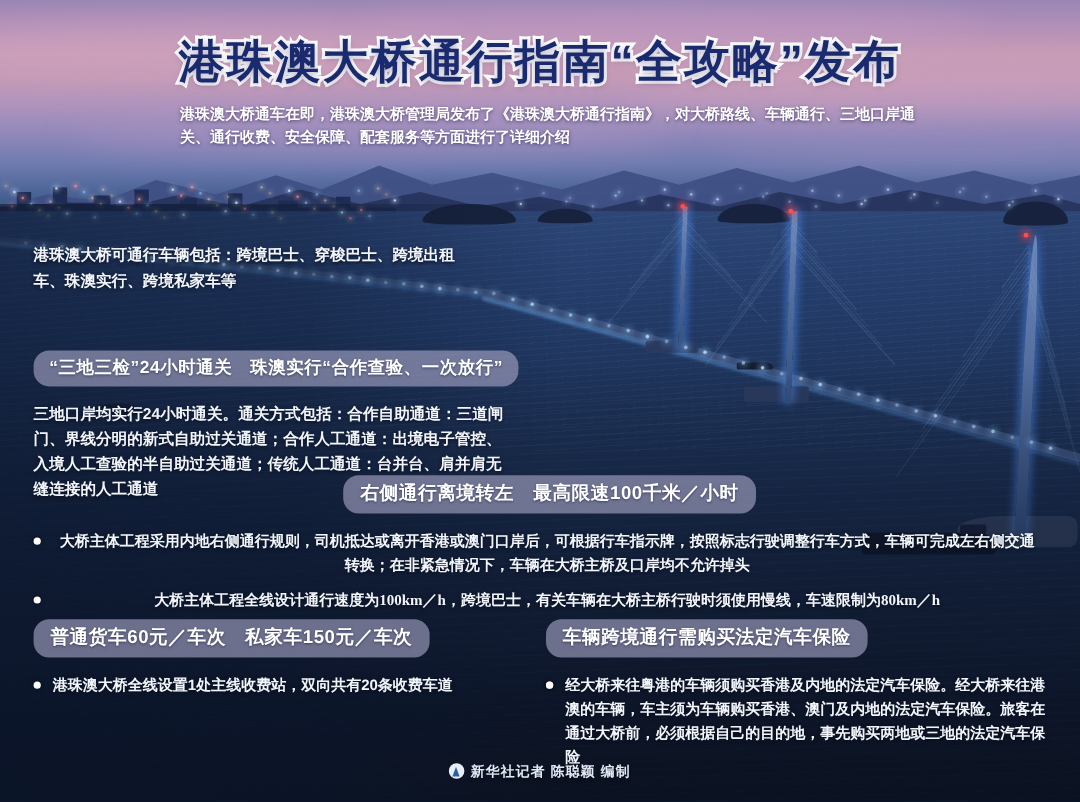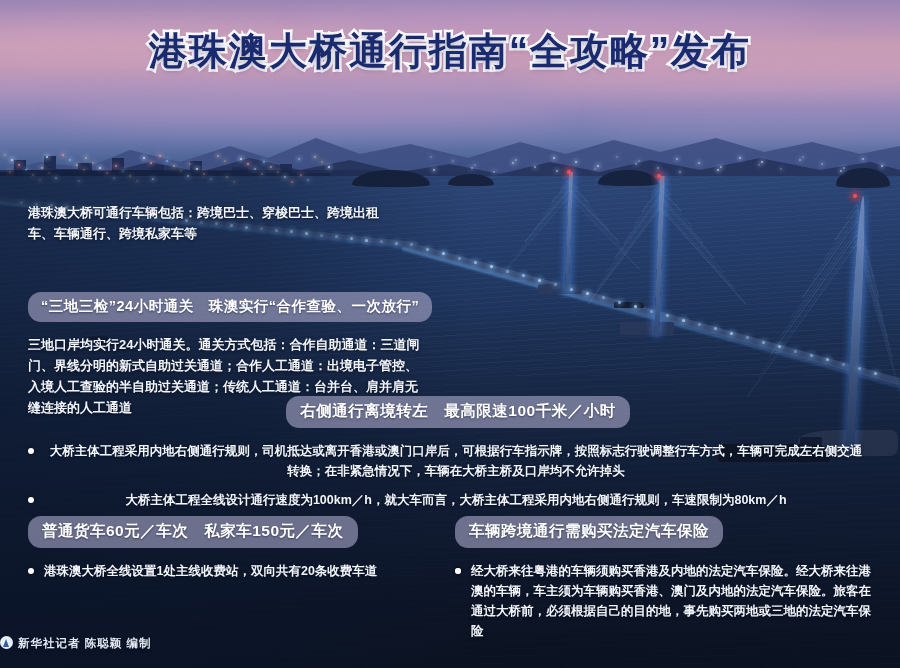--- a/index.html
+++ b/index.html
@@ -189,30 +189,30 @@
   }
 
   
   #block-1{position:absolute;left:28px;top:190px;width:400px;}
   #block-1 .body-text{margin-top:12px;width:362px;}
 
   #block-2{position:absolute;left:28px;top:292px;width:440px;}
   #block-2 .body-text{margin-top:12px;width:398px;}
 
   #block-3{position:absolute;left:28px;top:396px;width:860px;text-align:center;}
-  #block-3 .bullets{margin-top:13px;width:840px;}
+  #block-3 .bullets{margin-top:13px;width:840px;font-family:Liberation Serif, serif;}
 
   #block-4{position:absolute;left:28px;top:516px;width:410px;}
   #block-4 .bullets{margin-top:13px;width:402px;}
 
   #block-5{position:absolute;left:455px;top:516px;width:430px;}
   #block-5 .bullets{margin-top:13px;width:428px;}
 
   .credit{
-    position:absolute;left:0;top:636px;width:900px;text-align:left;
+    position:absolute;left:0;top:636px;width:900px;text-align:center;
     color:#e3eaf5;font-size:11.5px;font-weight:bold;letter-spacing:1px;
     text-shadow:0 1px 3px rgba(5,10,22,.9);
   }
   .credit .logo{
     display:inline-block;width:13px;height:13px;border-radius:50%;
     background:#e8eef8;position:relative;vertical-align:-2px;margin-right:5px;
   }
   .credit .logo::after{
     content:"";position:absolute;left:3px;top:2.5px;
     width:0;height:0;border-left:3.5px solid transparent;border-right:3.5px solid transparent;
@@ -466,35 +466,36 @@
         <div class="cable" style="left: 857px; top: 242.84px; width: 159.691px; transform: rotate(74.0063deg); opacity: 0.32;"></div>
       </div>
 
     <div class="vignette"></div>
     <div class="left-shade"></div>
   </div>
 
   <div class="content">
 
     <div class="title">港珠澳大桥通行指南“全攻略”发布</div>
+    <div class="subtitle">港珠澳大桥通车在即，港珠澳大桥管理局发布了《港珠澳大桥通行指南》，对大桥路线、车辆通行、三地口岸通关、通行收费、安全保障、配套服务等方面进行了详细介绍</div>
 
     <div id="block-1">
-      <div class="body-text">港珠澳大桥可通行车辆包括：跨境巴士、穿梭巴士、跨境出租车、车辆通行、跨境私家车等</div>
+      <div class="body-text">港珠澳大桥可通行车辆包括：跨境巴士、穿梭巴士、跨境出租车、珠澳实行、跨境私家车等</div>
     </div>
 
     <div id="block-2">
       <div class="pill small">“三地三检”24小时通关　珠澳实行“合作查验、一次放行”</div>
       <div class="body-text">三地口岸均实行24小时通关。通关方式包括：合作自助通道：三道闸门、界线分明的新式自助过关通道；合作人工通道：出境电子管控、入境人工查验的半自助过关通道；传统人工通道：台并台、肩并肩无缝连接的人工通道</div>
     </div>
 
     <div id="block-3">
       <div class="pill">右侧通行离境转左　最高限速100千米／小时</div>
       <ul class="bullets">
         <li><span class="dot"></span><span>大桥主体工程采用内地右侧通行规则，司机抵达或离开香港或澳门口岸后，可根据行车指示牌，按照标志行驶调整行车方式，车辆可完成左右侧交通转换；在非紧急情况下，车辆在大桥主桥及口岸均不允许掉头</span></li>
-        <li><span class="dot"></span><span>大桥主体工程全线设计通行速度为100km／h，就大车而言，大桥主体工程采用内地右侧通行规则，车速限制为80km／h</span></li>
+        <li><span class="dot"></span><span>大桥主体工程全线设计通行速度为100km／h，跨境巴士，有关车辆在大桥主桥行驶时须使用慢线，车速限制为80km／h</span></li>
       </ul>
     </div>
 
     <div id="block-4">
       <div class="pill">普通货车60元／车次　私家车150元／车次</div>
       <ul class="bullets">
         <li><span class="dot"></span><span>港珠澳大桥全线设置1处主线收费站，双向共有20条收费车道</span></li>
       </ul>
     </div>
 

